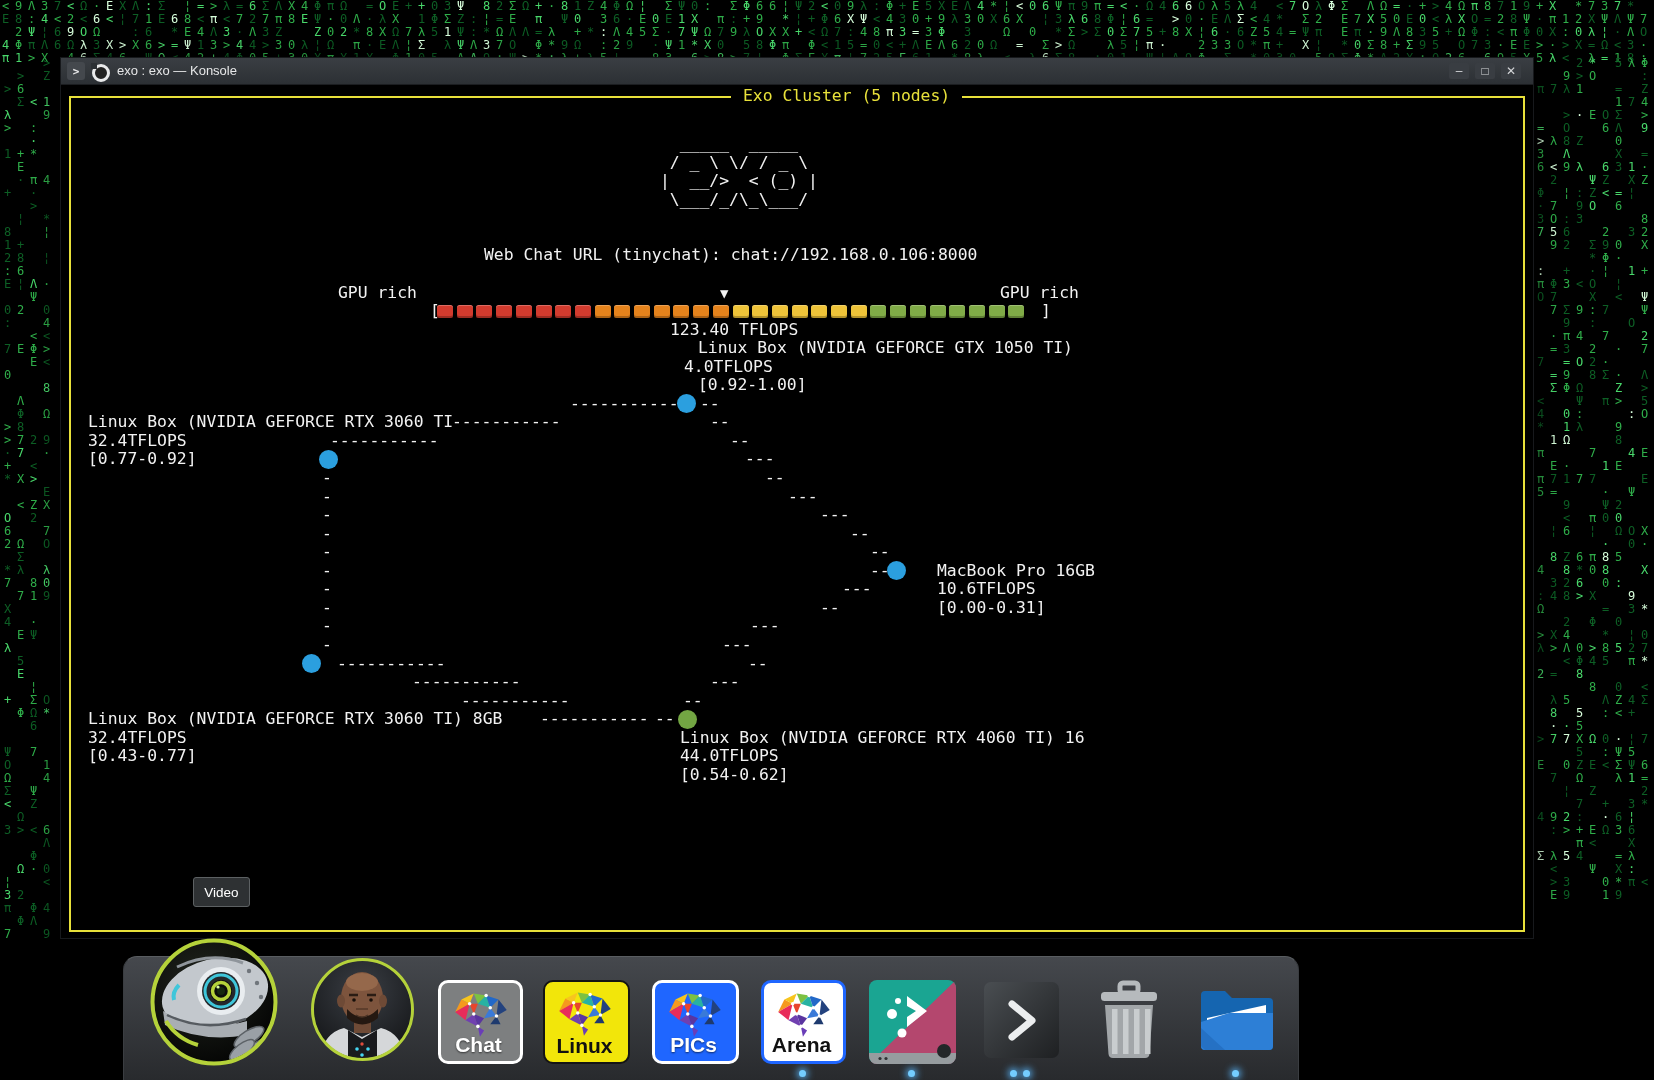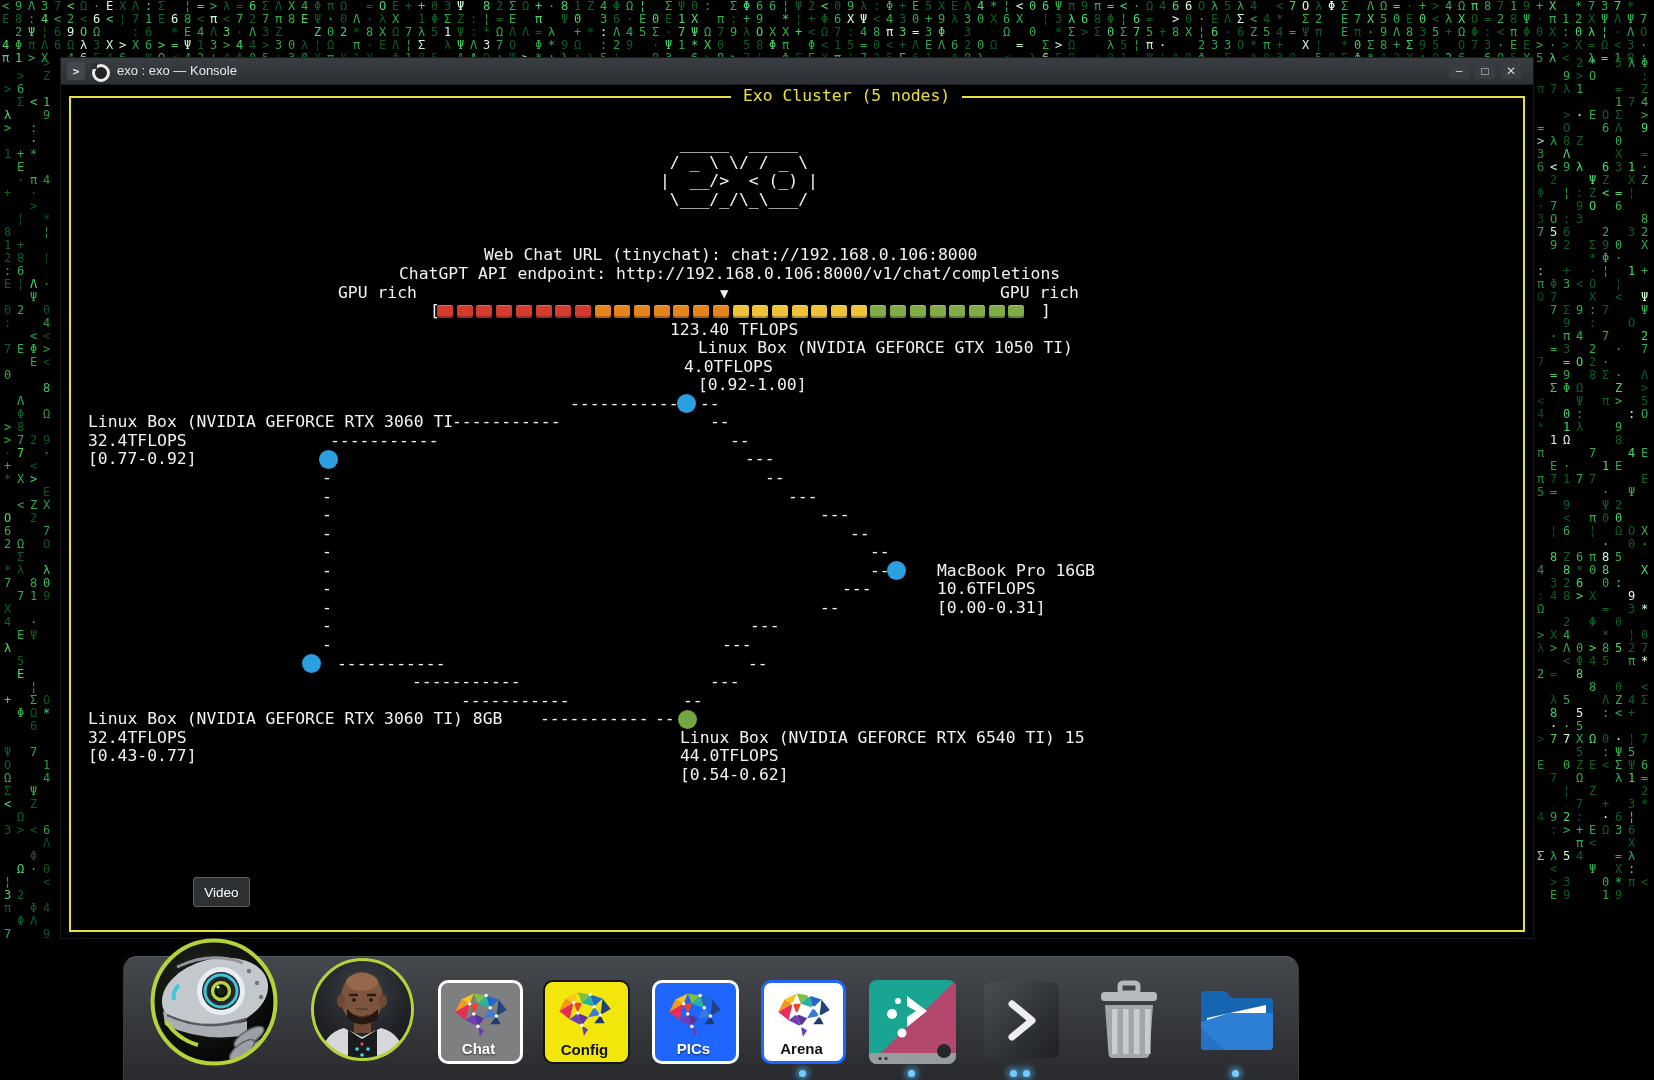--- a/index.html
+++ b/index.html
@@ -41,21 +41,21 @@
               background:#2e3133;border:1px solid #5d6163;border-radius:3px;color:#fff;
               font-size:13.5px;display:flex;align-items:center;justify-content:center;}
 
   
   #dock-panel{position:absolute;left:123px;top:956px;width:1174px;height:124px;z-index:8;
               background:linear-gradient(#45484d,#282a2d);border-radius:14px 14px 0 0;
               border-top:1px solid #595d61;border-left:1px solid #3a3d41;border-right:1px solid #3a3d41;}
   .dock-item{position:absolute;z-index:9;}
   .app-tile{border-radius:10px;box-sizing:border-box;overflow:hidden;}
   .tile-label{position:absolute;left:0;right:4px;bottom:4px;text-align:center;
-              font-size:15px;font-weight:bold;font-family:"Liberation Sans",sans-serif;}
+              font-size:21px;font-weight:bold;font-family:"Liberation Sans",sans-serif;}
   .tile-label.light{color:#fff;text-shadow:0 1px 2px rgba(0,0,0,.6);}
   .tile-label.dark{color:#111;}
   .brain-slot{position:absolute;left:8px;top:6px;width:66px;height:50px;}
   .avatar{border-radius:50%;overflow:hidden;}
   .run-dot{position:absolute;width:7px;height:7px;border-radius:50%;background:#74cdff;z-index:9;
            box-shadow:0 0 7px 2px rgba(90,185,255,.85);}
 </style>
 </head>
 <body>
 
@@ -1116,21 +1116,20 @@
     <div id="tui-header">Exo Cluster (5 nodes)</div>
   </div>
 </div>
 
 <div id="term-lines">
     <span class="tl" style="left: 660px; top: 135.1px;">  _____  _____ </span>
     <span class="tl" style="left: 660px; top: 153.65px;"> / _ \ \/ / _ \ </span>
     <span class="tl" style="left: 660px; top: 172.2px;">|  __/&gt;  &lt; (_) |</span>
     <span class="tl" style="left: 660px; top: 190.75px;"> \___/_/\_\___/ </span>
     <span class="tl" style="left: 484px; top: 246.4px;">Web Chat URL (tinychat): chat://192.168.0.106:8000</span>
-    <span class="tl" style="left: 399px; top: 264.95px;">ChatGPT API endpoint: http://192.168.0.106:8000/v1/chat/completions</span>
     <span class="tl" style="left: 338px; top: 283.5px;">GPU rich</span>
     <span class="tl" style="left: 1000px; top: 283.5px;">GPU rich</span>
     <span class="tl" style="left: 720px; top: 283.5px; font-size: 14px;">▼</span>
     <span class="tl" style="left: 430px; top: 302.05px;">[</span>
     <div class="sq" style="left: 437px; top: 305.05px; background: rgb(210, 59, 46); box-shadow: rgba(0, 0, 0, 0.25) 0px -2px 0px inset, rgba(255, 255, 255, 0.25) 0px 1px 0px inset;"></div>
     <div class="sq" style="left: 456.7px; top: 305.05px; background: rgb(210, 59, 46); box-shadow: rgba(0, 0, 0, 0.25) 0px -2px 0px inset, rgba(255, 255, 255, 0.25) 0px 1px 0px inset;"></div>
     <div class="sq" style="left: 476.4px; top: 305.05px; background: rgb(210, 59, 46); box-shadow: rgba(0, 0, 0, 0.25) 0px -2px 0px inset, rgba(255, 255, 255, 0.25) 0px 1px 0px inset;"></div>
     <div class="sq" style="left: 496.1px; top: 305.05px; background: rgb(210, 59, 46); box-shadow: rgba(0, 0, 0, 0.25) 0px -2px 0px inset, rgba(255, 255, 255, 0.25) 0px 1px 0px inset;"></div>
     <div class="sq" style="left: 515.8px; top: 305.05px; background: rgb(210, 59, 46); box-shadow: rgba(0, 0, 0, 0.25) 0px -2px 0px inset, rgba(255, 255, 255, 0.25) 0px 1px 0px inset;"></div>
     <div class="sq" style="left: 535.5px; top: 305.05px; background: rgb(210, 59, 46); box-shadow: rgba(0, 0, 0, 0.25) 0px -2px 0px inset, rgba(255, 255, 255, 0.25) 0px 1px 0px inset;"></div>
@@ -1204,21 +1203,21 @@
     <span class="tl" style="left: 88px; top: 450.45px;">[0.77-0.92]</span>
     <div class="node-dot" style="left: 319px; top: 449.95px; background: rgb(43, 159, 223);"></div>
     <span class="tl" style="left: 937px; top: 561.75px;">MacBook Pro 16GB</span>
     <span class="tl" style="left: 937px; top: 580.3px;">10.6TFLOPS</span>
     <span class="tl" style="left: 937px; top: 598.85px;">[0.00-0.31]</span>
     <div class="node-dot" style="left: 887px; top: 561.25px; background: rgb(43, 159, 223);"></div>
     <span class="tl" style="left: 88px; top: 710.15px;">Linux Box (NVIDIA GEFORCE RTX 3060 TI) 8GB</span>
     <span class="tl" style="left: 88px; top: 728.7px;">32.4TFLOPS</span>
     <span class="tl" style="left: 88px; top: 747.25px;">[0.43-0.77]</span>
     <div class="node-dot" style="left: 302px; top: 654px; background: rgb(43, 159, 223);"></div>
-    <span class="tl" style="left: 680px; top: 728.7px;">Linux Box (NVIDIA GEFORCE RTX 6540 TI) 15</span>
+    <span class="tl" style="left: 680px; top: 728.7px;">Linux Box (NVIDIA GEFORCE RTX 4060 TI) 16</span>
     <span class="tl" style="left: 680px; top: 747.25px;">44.0TFLOPS</span>
     <span class="tl" style="left: 680px; top: 765.8px;">[0.54-0.62]</span>
     <div class="node-dot" style="left: 678px; top: 709.65px; background: rgb(115, 166, 67);"></div>
   </div>
 
 <div id="config-btn">Video</div>
 
 <div id="dock-panel"></div>
 
 <div class="dock-item avatar" style="left:149px;top:937px;width:130px;height:130px">
@@ -1339,21 +1338,21 @@
         <polygon points="28,36 34,40 30,46" fill="#6a3db8"></polygon>
         <g fill="#fff">
           <circle cx="20" cy="14" r="1.7"></circle>
           <circle cx="24" cy="24" r="1.7"></circle>
           <circle cx="36" cy="6" r="1.7"></circle>
           <circle cx="46" cy="26" r="1.7"></circle>
           <circle cx="28" cy="36" r="1.7"></circle>
           <circle cx="40" cy="18" r="1.7"></circle>
         </g>
       </svg></div>
-  <div class="tile-label dark">Config</div>
+  <div class="tile-label dark">Linux</div>
 </div>
 
 <div class="dock-item app-tile" style="left:652px;top:980px;width:87px;height:84px;background:#1f66ff;border:3px solid #fff">
   <div class="brain-slot"><svg width="66" height="50" viewBox="0 0 64 48">
         <polygon points="6,22 12,10 20,14" fill="#f5991e"></polygon>
         <polygon points="12,10 24,4 20,14" fill="#f7c51e"></polygon>
         <polygon points="24,4 36,6 28,14" fill="#7cc142"></polygon>
         <polygon points="20,14 28,14 24,24" fill="#e8452c"></polygon>
         <polygon points="6,22 20,14 16,30" fill="#e82c5a"></polygon>
         <polygon points="16,30 24,24 28,36" fill="#7040b0"></polygon>

